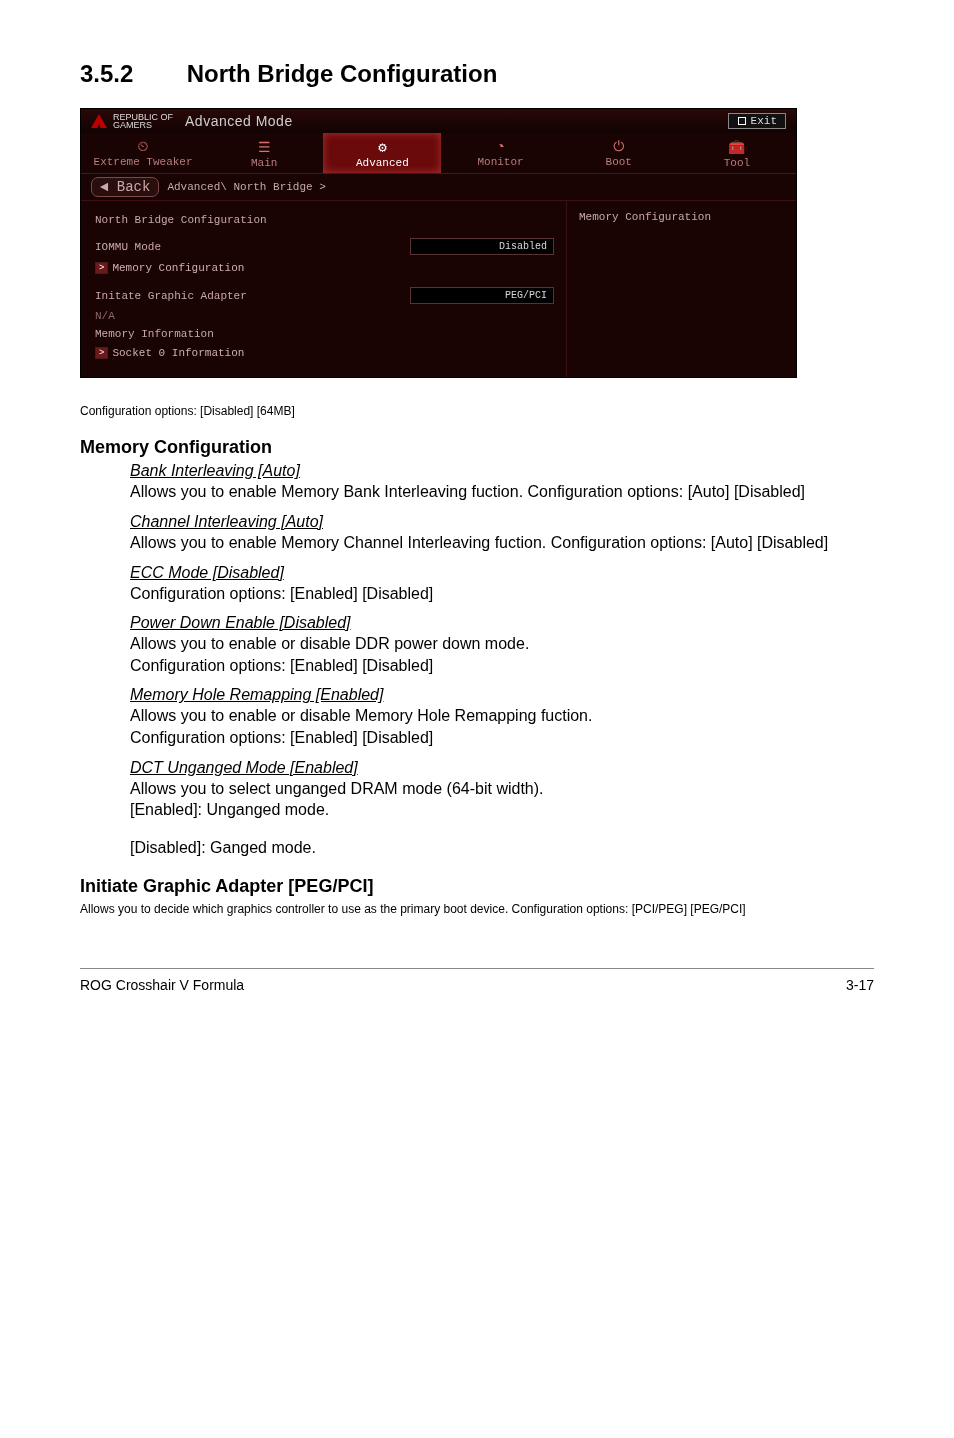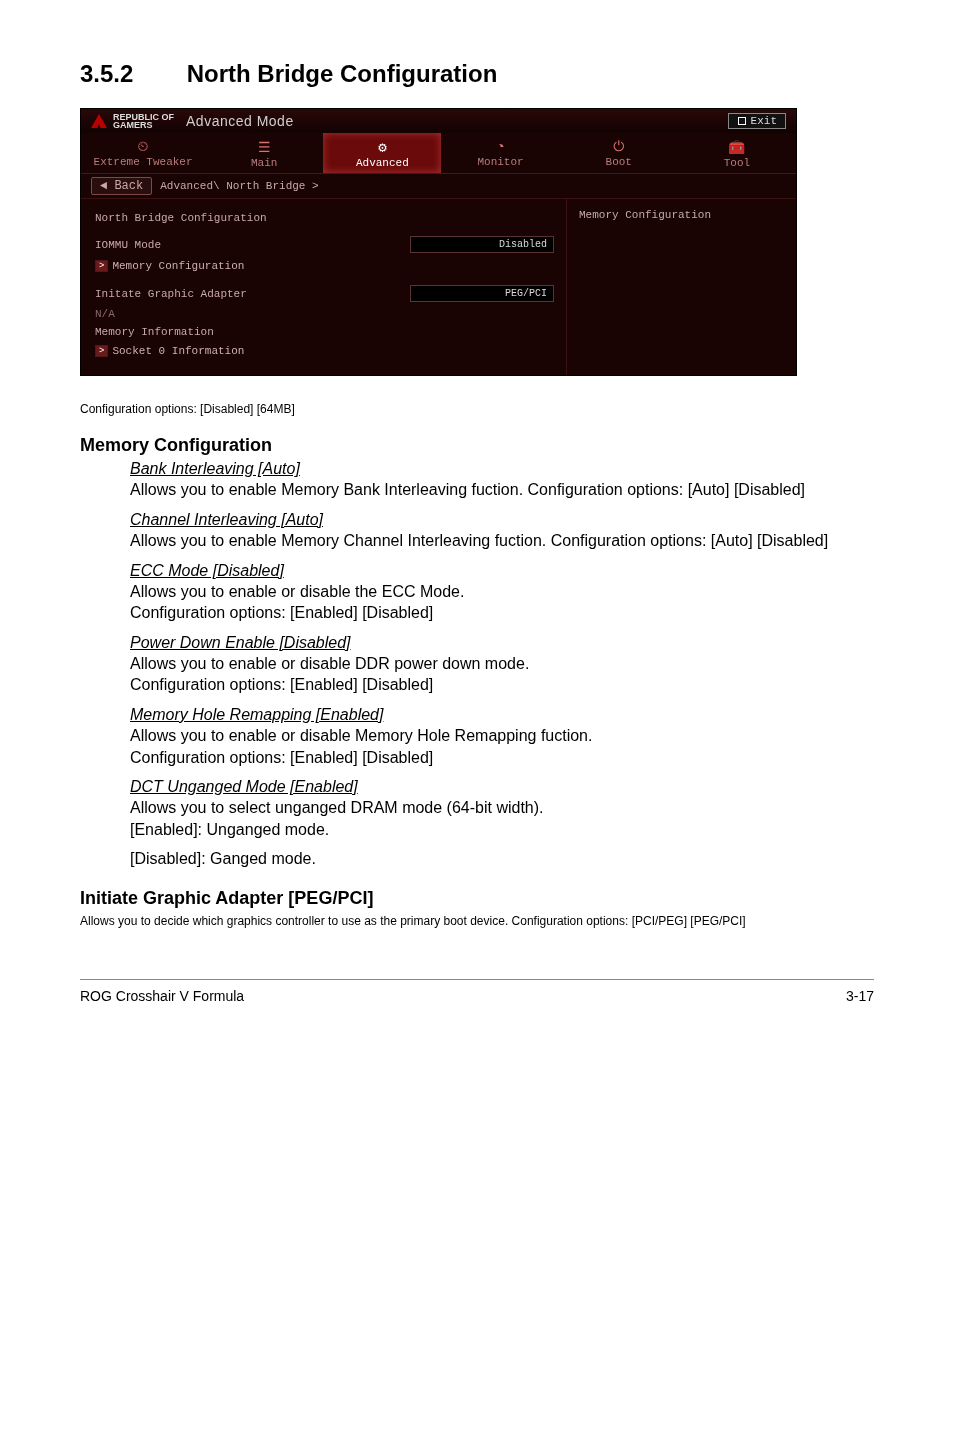--- a/index.html
+++ b/index.html
@@ -44,21 +44,21 @@
     align-items: center;
     gap: 6px;
   }
   .rog-badge {
     width: 16px; height: 14px;
     background: #b00;
     clip-path: polygon(0 100%, 50% 0, 100% 100%, 60% 100%, 50% 70%, 40% 100%);
   }
   .rog-text {
     font-size: 9px;
-    font-weight: bold;
+    font-weight: normal;
     color: #ddd;
     line-height: 0.9;
     font-family: Arial, sans-serif;
   }
   .adv-mode {
     color: #cfcfcf;
     font-size: 14px;
     font-family: Arial, sans-serif;
     letter-spacing: 0.5px;
     margin-left: 6px;
@@ -100,23 +100,23 @@
   .tab.et { flex: 1.05; }
   .breadcrumb-row {
     display: flex;
     gap: 8px;
     padding: 3px 10px;
     align-items: center;
     border-bottom: 1px solid #3b1212;
   }
   .back-btn {
     border: 1px solid #7a4a4a;
-    border-radius: 2px;
+    border-radius: 7px;
     padding: 1px 8px;
-    font-size: 12px;
+    font-size: 14px;
     background: #2a0d0d;
   }
   .bios-body {
     display: flex;
   }
   .bios-left {
     flex: 1;
     padding: 10px 12px 14px 14px;
   }
   .bios-right {
@@ -295,34 +295,33 @@
   <h3 class="sub">Memory Configuration</h3>
 
   <div class="indent-block">
     <p class="opt-title">Bank Interleaving [Auto]</p>
     <p class="opt-body">Allows you to enable Memory Bank Interleaving fuction. Configuration options: [Auto] [Disabled]</p>
 
     <p class="opt-title">Channel Interleaving [Auto]</p>
     <p class="opt-body">Allows you to enable Memory Channel Interleaving fuction. Configuration options: [Auto] [Disabled]</p>
 
     <p class="opt-title">ECC Mode [Disabled]</p>
-    <p class="opt-body" style="margin-bottom:0">Allows you to enable or disable the ECC Mode.</p>
     <p class="opt-body">Configuration options: [Enabled] [Disabled]</p>
 
     <p class="opt-title">Power Down Enable [Disabled]</p>
     <p class="opt-body" style="margin-bottom:0">Allows you to enable or disable DDR power down mode.</p>
     <p class="opt-body">Configuration options: [Enabled] [Disabled]</p>
 
     <p class="opt-title">Memory Hole Remapping [Enabled]</p>
     <p class="opt-body" style="margin-bottom:0">Allows you to enable or disable Memory Hole Remapping fuction.</p>
     <p class="opt-body">Configuration options: [Enabled] [Disabled]</p>
 
     <p class="opt-title">DCT Unganged Mode [Enabled]</p>
     <p class="opt-body" style="margin-bottom:0">Allows you to select unganged DRAM mode (64-bit width).</p>
-    <p class="opt-body" style="margin-bottom:8px">[Enabled]: Unganged mode.</p>
+    <p class="opt-body" style="margin-bottom:16px">[Enabled]: Unganged mode.</p>
     <p class="opt-body">[Disabled]: Ganged mode.</p>
   </div>
 
   <h3 class="sub">Initiate Graphic Adapter [PEG/PCI]</h3>
   <p class="body">Allows you to decide which graphics controller to use as the primary boot device. Configuration options: [PCI/PEG] [PEG/PCI]</p>
 
   <div class="footer">
     <span>ROG Crosshair V Formula</span>
     <span>3-17</span>
   </div>

